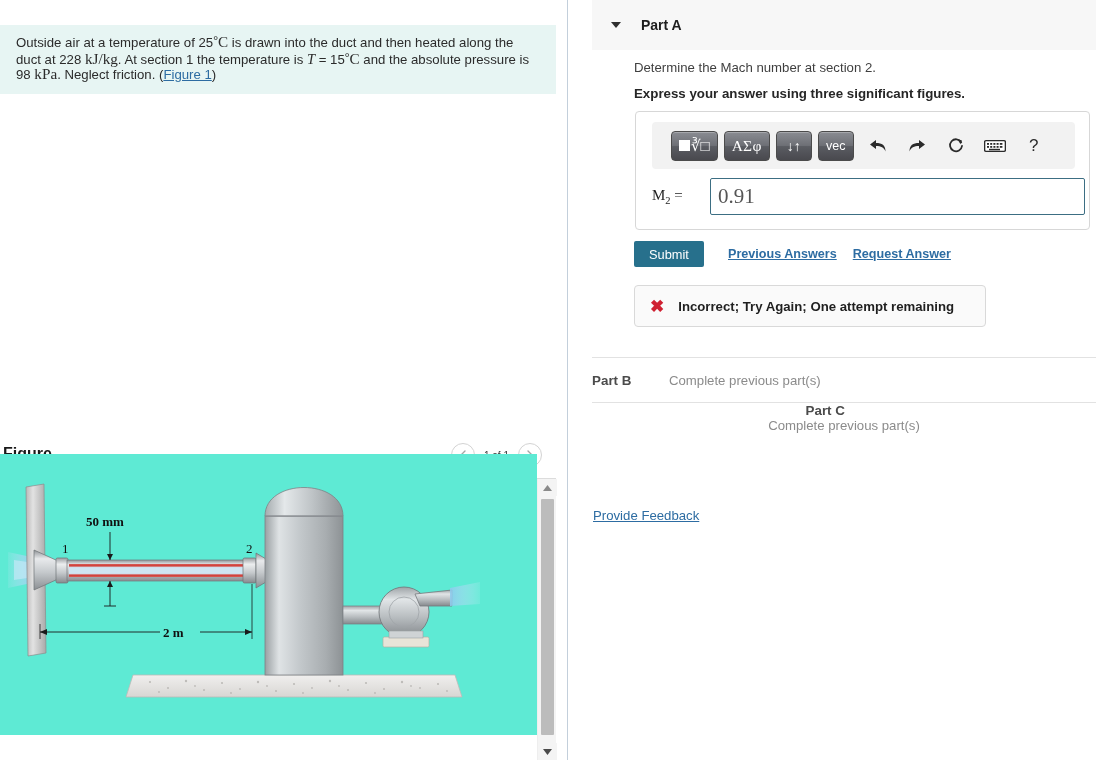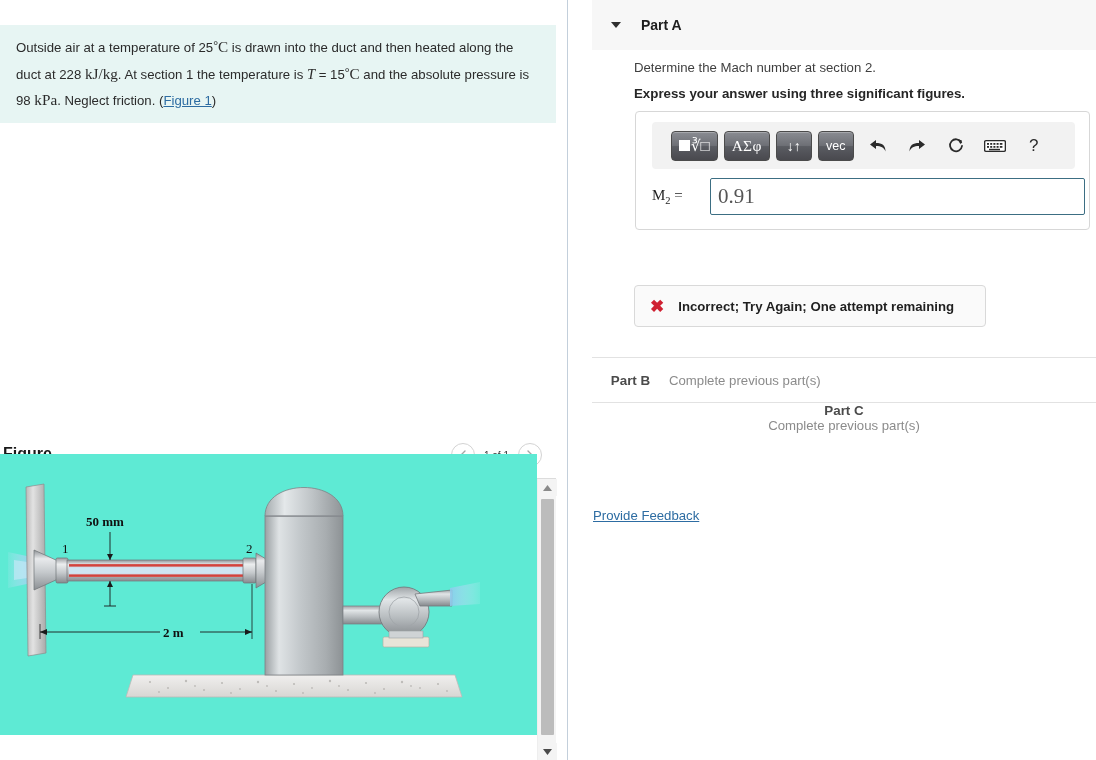--- a/index.html
+++ b/index.html
@@ -20,21 +20,21 @@
     border-right: 1px solid #c3cfdb;
   }
   #problem-statement {
     position: absolute; left: 0; top: 25px;
     width: 556px; min-height: 69px;
     background: #e7f5f3;
     padding: 8px 16px 10px 16px;
   }
   #problem-statement .ptext {
     font-size: 13.2px;
-    line-height: 25px;
+    line-height: 14px;
     color: #2b2b2b;
   }
   .mathit { font-family: "Liberation Serif", serif; font-style: italic; font-size: 14.5px; }
   .mathrm { font-family: "Liberation Serif", serif; font-size: 14.8px; }
   .mathrm-b { font-family: "Liberation Serif", serif; font-size: 15.2px; }
   .deg { font-size: 12px; vertical-align: 3px; }
   a.inlink { color: #2d6ca2; text-decoration: underline; }
 
   
   #figure-header {
@@ -208,21 +208,21 @@
   #feedback-text { font-size: 13.2px; font-weight: bold; color: #1f1f1f; }
 
   .partrow {
     position: absolute; left: 592px;
     width: 504px; height: 45px;
     border-top: 1px solid #e2e2e2;
     display: flex; align-items: center;
   }
   #partb-row { top: 357px; }
   #partc-row { top: 402px; flex-direction: column; }
-  .part-name { font-size: 13.4px; font-weight: bold; color: #4b4b4b; width: 77px; text-align: center; }
+  .part-name { font-size: 13.4px; font-weight: bold; color: #4b4b4b; width: 77px; }
   .part-status { font-size: 13.2px; color: #8b8b8b; }
 
   #provide-feedback {
     position: absolute; left: 593px; top: 472px;
     font-size: 13.2px; color: #2d6ca2; text-decoration: underline; cursor: pointer; margin-top: 36px;
   }
 </style>
 </head>
 <body>
 
@@ -476,20 +476,25 @@
     </div>
 
     <div id="answer-row">
       <div id="answer-label">
         <span>M</span><sub>2</sub><span> =</span>
       </div>
       <input id="answer-input" type="text" value="0.91" style="">
     </div>
   </div>
 
+  <div id="submit-row">
+    <button id="submit-button">Submit</button>
+    <a class="sublink" href="#">Previous Answers</a>
+    <a class="sublink second" href="#">Request Answer</a>
+  </div>
 
   <div id="feedback-box">
     <span id="feedback-x">✖</span>
     <span id="feedback-text">Incorrect; Try Again; One attempt remaining</span>
   </div>
 
   <div class="partrow" id="partb-row">
     <span class="part-name">Part B</span>
     <span class="part-status">Complete previous part(s)</span>
   </div>

